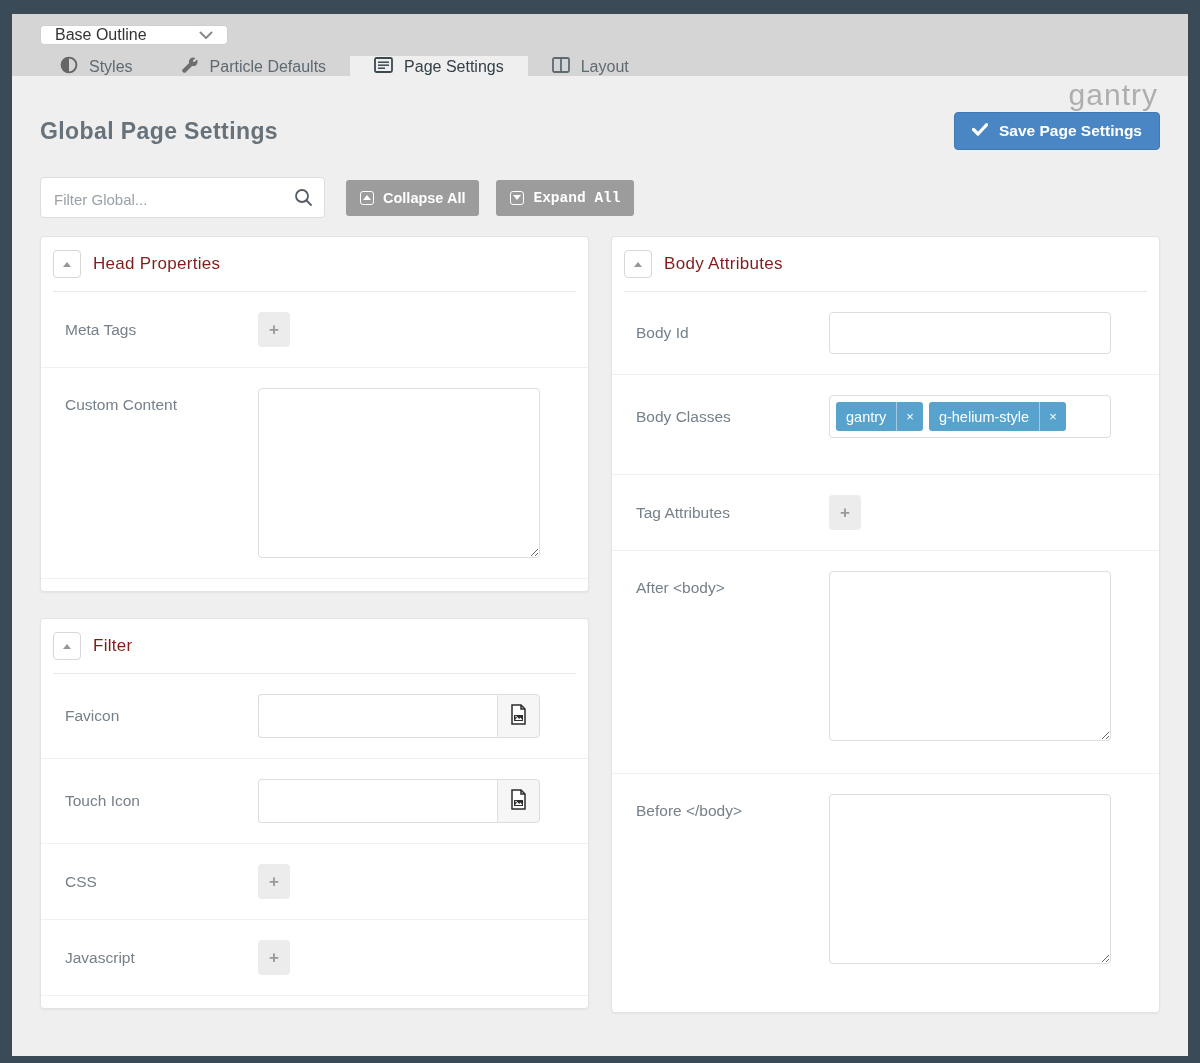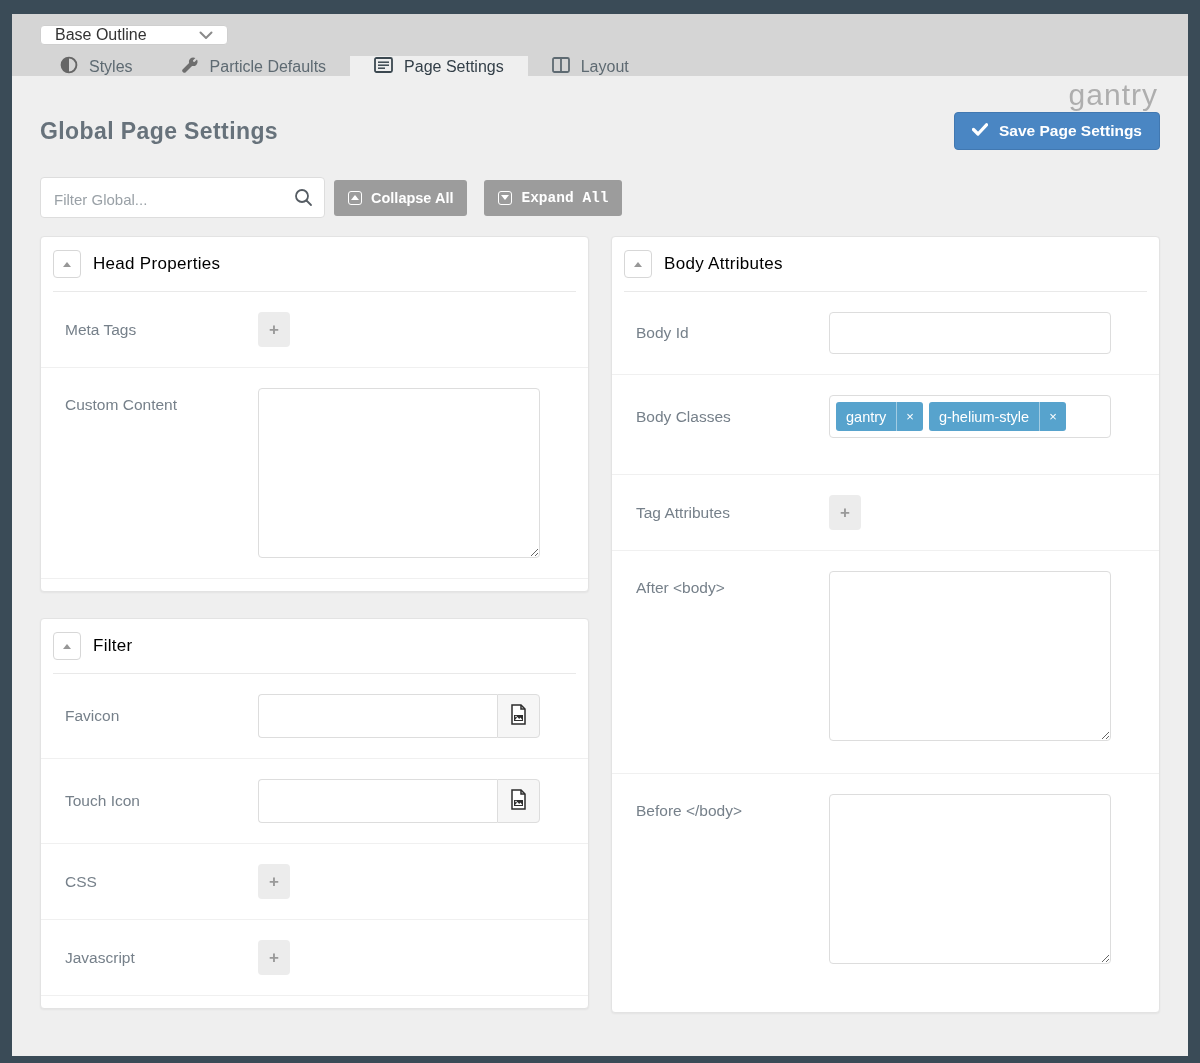--- a/index.html
+++ b/index.html
@@ -40,36 +40,36 @@
     padding:4px 40px 0 13px; font-size:15px; color:#333; font-family:"Liberation Sans", sans-serif;
   }
   .filter-wrap input::placeholder { color:#9aa1a7; }
   .filter-wrap .mag { position:absolute; right:12px; top:11px; }
   .btn-gray {
     display:flex; align-items:center; gap:9px; background:#9c9c9c; border:none; border-radius:3px;
     color:#fff; font-weight:bold; font-size:14.5px; height:36px; padding:0 14px; cursor:pointer;
     font-family:"Liberation Sans", sans-serif;
   }
   .btn-gray + .btn-gray { margin-left:17px;font-family:Liberation Mono, monospace; }
-  .btn-gray:first-of-type { margin-left:9px; }
+  .btn-gray:first-of-type { margin-left:21px; }
   .sq-ico { width:14px; height:14px; border:1.5px solid #fff; border-radius:3px;
             display:flex; align-items:center; justify-content:center; }
   .car-up { width:0;height:0;border-left:4px solid transparent;border-right:4px solid transparent;border-bottom:5px solid #fff; }
   .car-down { width:0;height:0;border-left:4px solid transparent;border-right:4px solid transparent;border-top:5px solid #fff; }
 
   
   .columns { display:flex; gap:22px; margin-top:18px; align-items:flex-start; padding-bottom:26px; }
   .col { flex:1; min-width:0; }
   .card { background:#fff; border:1px solid #e3e3e3; border-radius:4px; box-shadow:0 1px 2px rgba(0,0,0,.05); }
   .card + .card { margin-top:26px; }
   .card-head { margin:0 12px; padding:13px 0; border-bottom:1px solid #e9e9e9; display:flex; align-items:center; }
   .toggle-btn { width:28px; height:28px; background:#fff; border:1px solid #d7d7d7; border-radius:4px;
                 display:flex; align-items:center; justify-content:center; cursor:pointer; }
   .toggle-btn .tog-car { width:0;height:0;border-left:4px solid transparent;border-right:4px solid transparent;border-bottom:5px solid #979797; }
-  .card-title { margin-left:12px; font-size:17px; color:#000000; letter-spacing:.3px; }
+  .card-title { margin-left:12px; font-size:17px; color:#7f1d1d; letter-spacing:.3px; }
 
   .field { display:flex; align-items:center; padding:20px 24px; border-bottom:1px solid #f0f0f0; }
   .card-body { padding-bottom:12px; }
   .field.top { align-items:flex-start; }
   .field.top .f-label { margin-top:8px; }
   .f-label { flex:0 0 193px; font-size:15.5px; color:#76808a; }
 
   .btn-plus { width:32px; height:35px; background:#ececec; border:none; border-radius:4px;
               color:#9a9a9a; font-size:17px; font-weight:bold; cursor:pointer; line-height:1;
               font-family:"Liberation Sans", sans-serif; }

